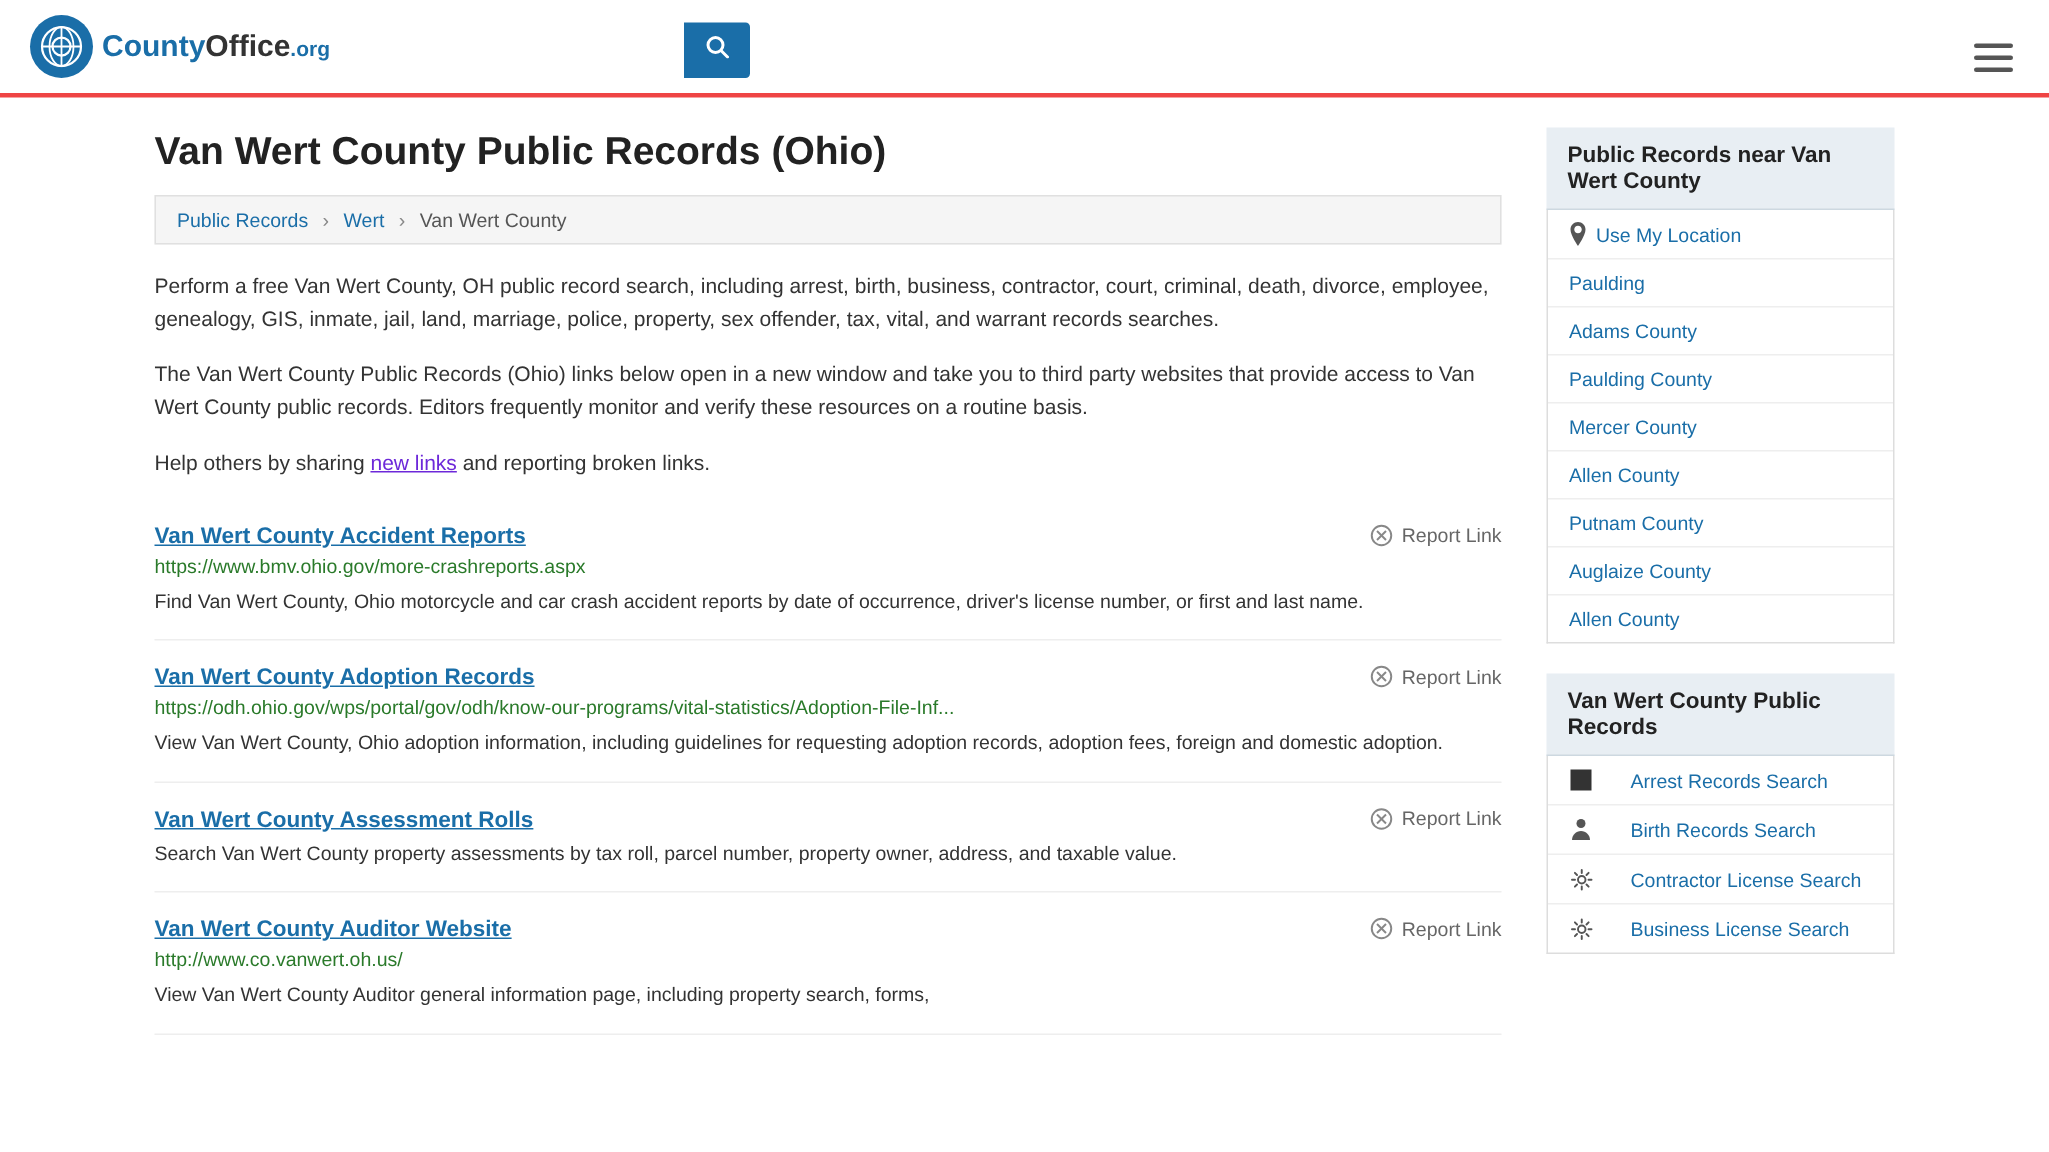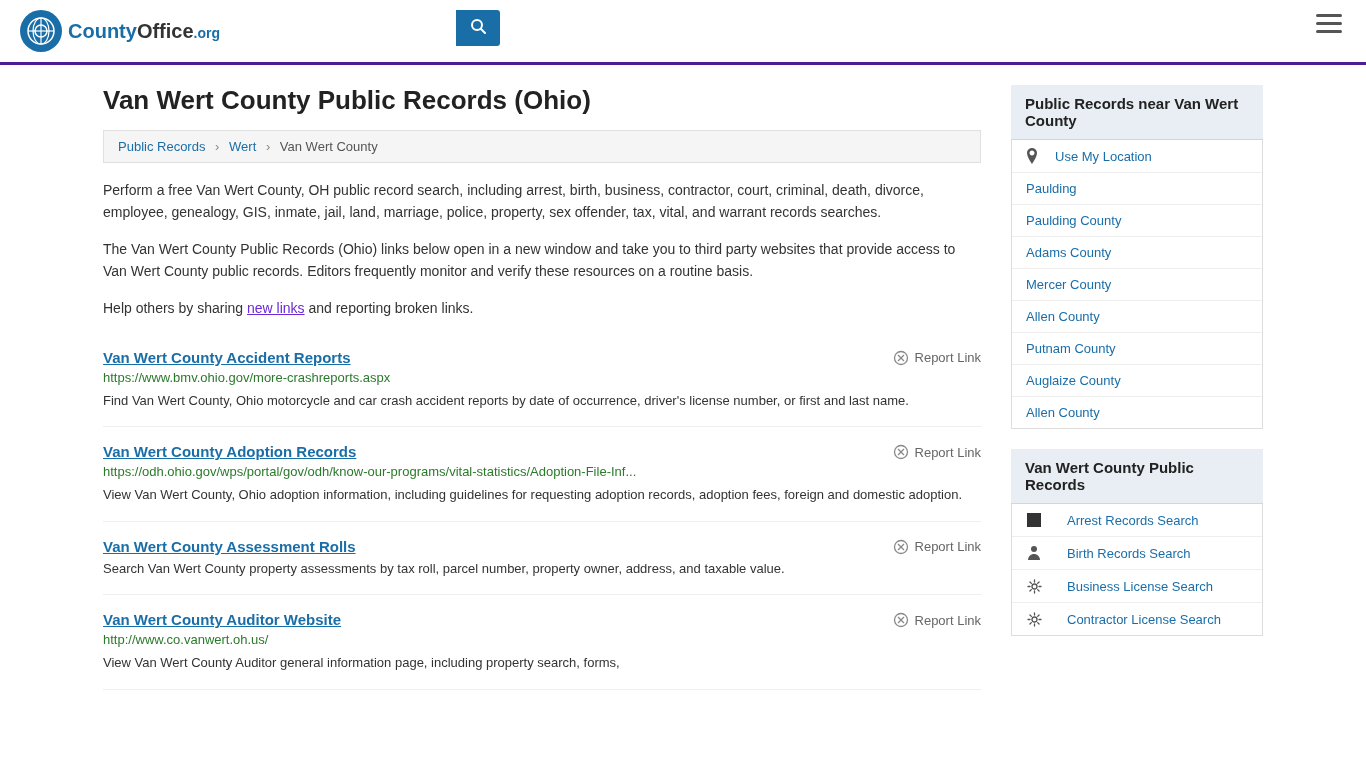--- a/index.html
+++ b/index.html
@@ -1,24 +1,24 @@
 <!DOCTYPE html>
 <html><head>
   <meta charset="utf-8">
   <style>
     * { box-sizing: border-box; margin: 0; padding: 0; }
     body { font-family: Arial, sans-serif; font-size: 14px; color: #333; background: #fff; }
 
     
     .header {
       background: #fff;
-      border-bottom: 3px solid #4c1d95;
+      border-bottom: 3px solid #ef4444;
       padding: 10px 20px;
       display: flex;
-      align-items: flex-start;
+      align-items: flex-end;
       justify-content: space-between;
     }
     .logo-area {
       display: flex;
       align-items: center;
       gap: 6px;
     }
     .logo-circle {
       width: 42px;
       height: 42px;
@@ -119,21 +119,21 @@
     .description a { color: #6d28d9; }
 
     
     .record-entry {
       border-bottom: 1px solid #eee;
       padding: 16px 0;
     }
     .record-title-row {
       display: flex;
       justify-content: space-between;
-      align-items: flex-end;
+      align-items: flex-start;
       margin-bottom: 4px;
     }
     .record-title {
       font-size: 15px;
       font-weight: bold;
       color: #1a6ea8;
       text-decoration: underline;
       cursor: pointer;
     }
     .report-link-btn {
@@ -154,21 +154,21 @@
       word-break: break-all;
     }
     .record-desc {
       font-size: 13px;
       color: #333;
       line-height: 1.5;
     }
 
     
     .sidebar {
-      width: 252px;
+      width: 232px;
       flex-shrink: 0;
     }
 
     .sidebar-section {
       margin-bottom: 20px;
     }
 
     .sidebar-header {
       background: #e8eef3;
       padding: 10px 14px;
@@ -191,21 +191,21 @@
       font-size: 13px;
     }
     .sidebar-item:last-child { border-bottom: none; }
     .sidebar-item a {
       color: #1a6ea8;
       text-decoration: none;
     }
     .sidebar-item.use-location {
       display: flex;
       align-items: center;
-      gap: 17px;
+      gap: 6px;
       color: #1a6ea8;
     }
 
     
     .sidebar-record-item {
       display: flex;
       align-items: center;
       gap: 25px;
       padding: 8px 14px;
       border-bottom: 1px solid #eee;
@@ -355,22 +355,22 @@
       <div class="sidebar-header">Public Records near Van Wert County</div>
       <div class="sidebar-list">
         <div class="sidebar-item use-location">
           <svg width="12" height="16" viewBox="0 0 12 16" fill="none">
             <path d="M6 0C3.24 0 1 2.24 1 5c0 4 5 11 5 11s5-7 5-11c0-2.76-2.24-5-5-5zm0 7.5C4.62 7.5 3.5 6.38 3.5 5S4.62 2.5 6 2.5 8.5 3.62 8.5 5 7.38 7.5 6 7.5z" fill="#555"></path>
           </svg>
           <a href="#">Use My Location</a>
         </div>
         <div id="nearby-items-container">
             <div class="sidebar-item"><a href="#">Paulding</a></div>
+            <div class="sidebar-item"><a href="#">Adams County</a></div>
             <div class="sidebar-item"><a href="#">Paulding County</a></div>
-            <div class="sidebar-item"><a href="#">Adams County</a></div>
             <div class="sidebar-item"><a href="#">Mercer County</a></div>
             <div class="sidebar-item"><a href="#">Allen County</a></div>
             <div class="sidebar-item"><a href="#">Putnam County</a></div>
             <div class="sidebar-item"><a href="#">Auglaize County</a></div>
             <div class="sidebar-item"><a href="#">Allen County</a></div>
           </div>
       </div>
     </div>
 
     <div class="sidebar-section">
@@ -392,29 +392,29 @@
     </div>
               <a href="#">Birth Records Search</a>
             </div>
             <div class="sidebar-record-item">
               <div class="rec-icon">
       <svg width="15" height="15" viewBox="0 0 15 15" fill="none">
         <circle cx="7.5" cy="7.5" r="2.5" stroke="#555" stroke-width="1.3"></circle>
         <path d="M7.5 1v2M7.5 12v2M1 7.5h2M12 7.5h2M2.93 2.93l1.41 1.41M10.66 10.66l1.41 1.41M2.93 12.07l1.41-1.41M10.66 4.34l1.41-1.41" stroke="#555" stroke-width="1.3" stroke-linecap="round"></path>
       </svg>
     </div>
-              <a href="#">Business License Search</a>
+              <a href="#">Contractor License Search</a>
             </div>
             <div class="sidebar-record-item">
               <div class="rec-icon">
       <svg width="15" height="15" viewBox="0 0 15 15" fill="none">
         <circle cx="7.5" cy="7.5" r="2.5" stroke="#555" stroke-width="1.3"></circle>
         <path d="M7.5 1v2M7.5 12v2M1 7.5h2M12 7.5h2M2.93 2.93l1.41 1.41M10.66 10.66l1.41 1.41M2.93 12.07l1.41-1.41M10.66 4.34l1.41-1.41" stroke="#555" stroke-width="1.3" stroke-linecap="round"></path>
       </svg>
     </div>
-              <a href="#">Contractor License Search</a>
+              <a href="#">Business License Search</a>
             </div>
           </div>
       </div>
     </div>
 
   </aside>
 </div>
 
 </body></html>

